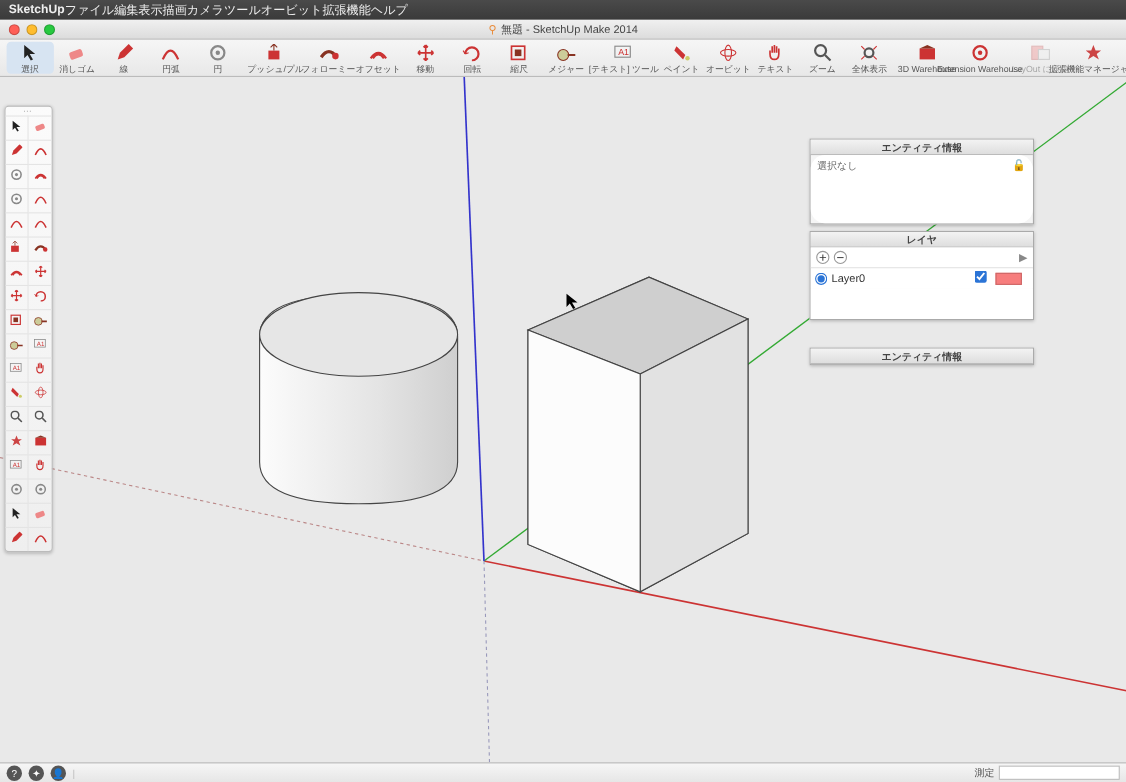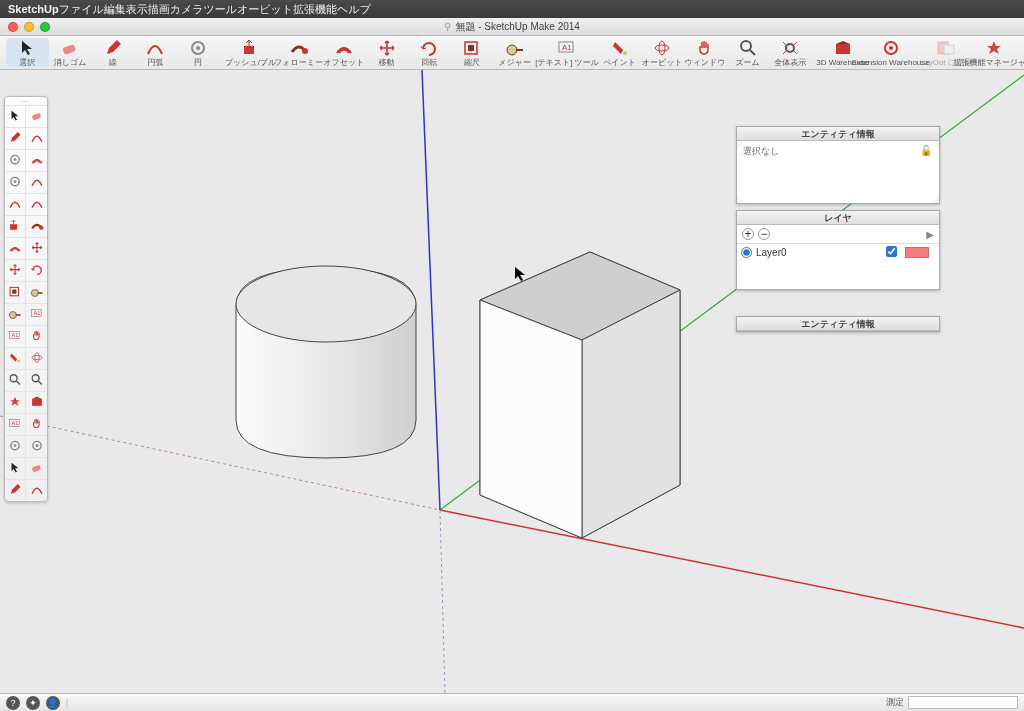--- a/index.html
+++ b/index.html
@@ -229,21 +229,21 @@
         </svg>
       </div>
       <div class="lbl">オービット</div>
     </div>
     <div class="tbtn">
       <div class="ico">
         <svg width="18" height="16">
           <path d="M6 2 L6 8 M8 1 L8 8 M10 2 L10 8 M12 4 L12 9 Q12 14 8 14 Q4 14 4 9 L4 6" stroke="#c33" stroke-width="1.5" fill="none"></path>
         </svg>
       </div>
-      <div class="lbl">ウィンドウ</div>
+      <div class="lbl">テキスト</div>
     </div>
     <div class="tbtn">
       <div class="ico">
         <svg width="16" height="16">
           <circle cx="6" cy="6" r="5" fill="none" stroke="#555" stroke-width="2"></circle>
           <line x1="10" y1="10" x2="15" y2="15" stroke="#555" stroke-width="2"></line>
         </svg>
       </div>
       <div class="lbl">ズーム</div>
     </div>

